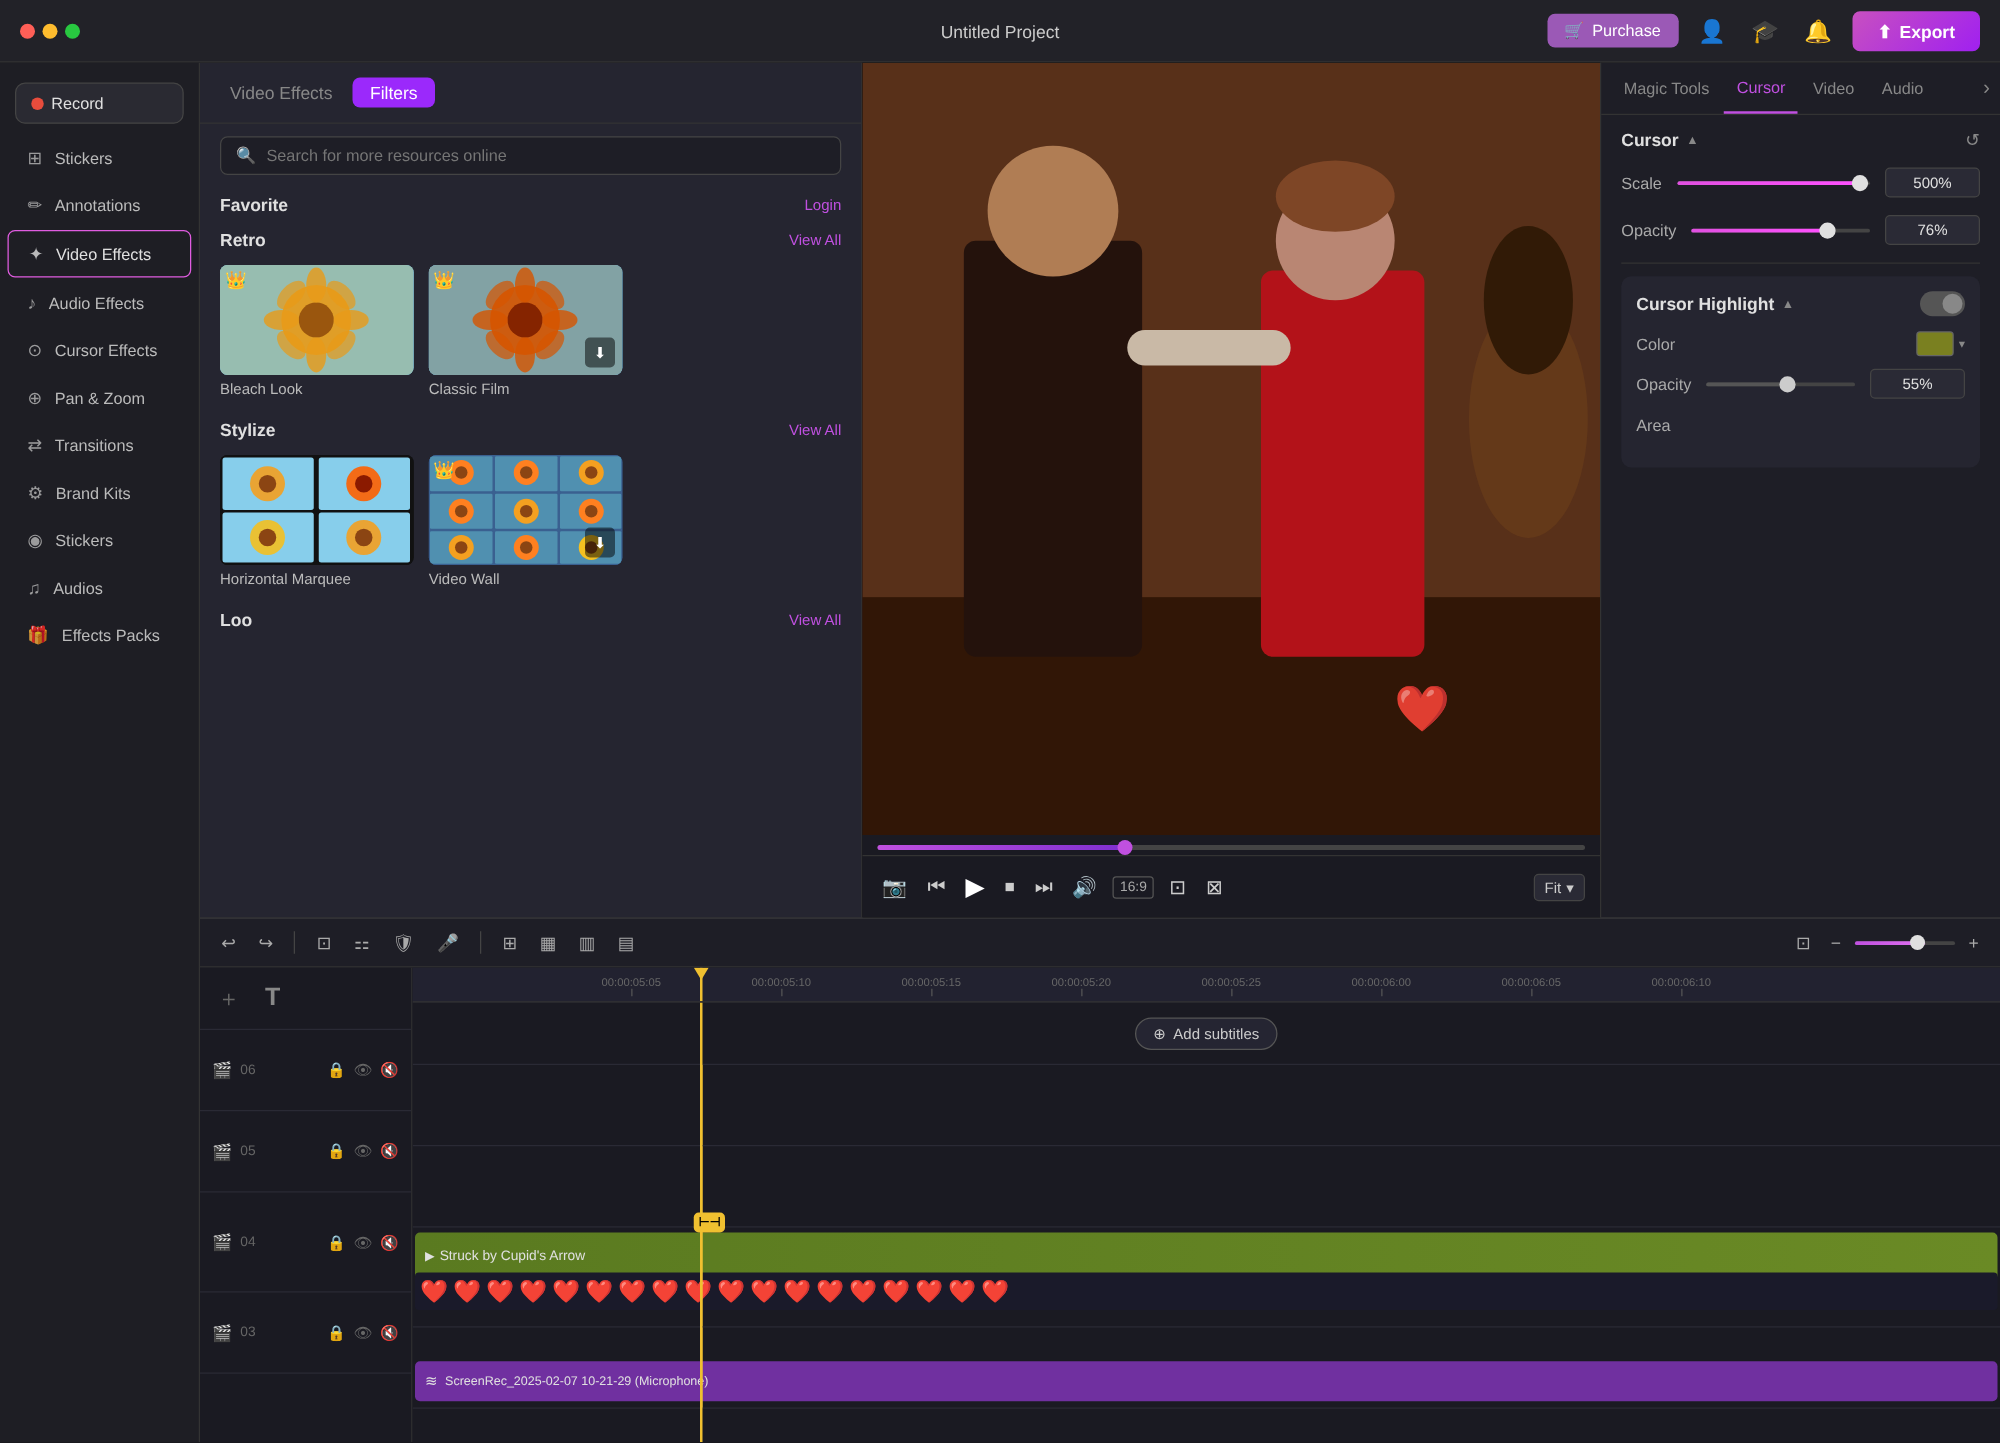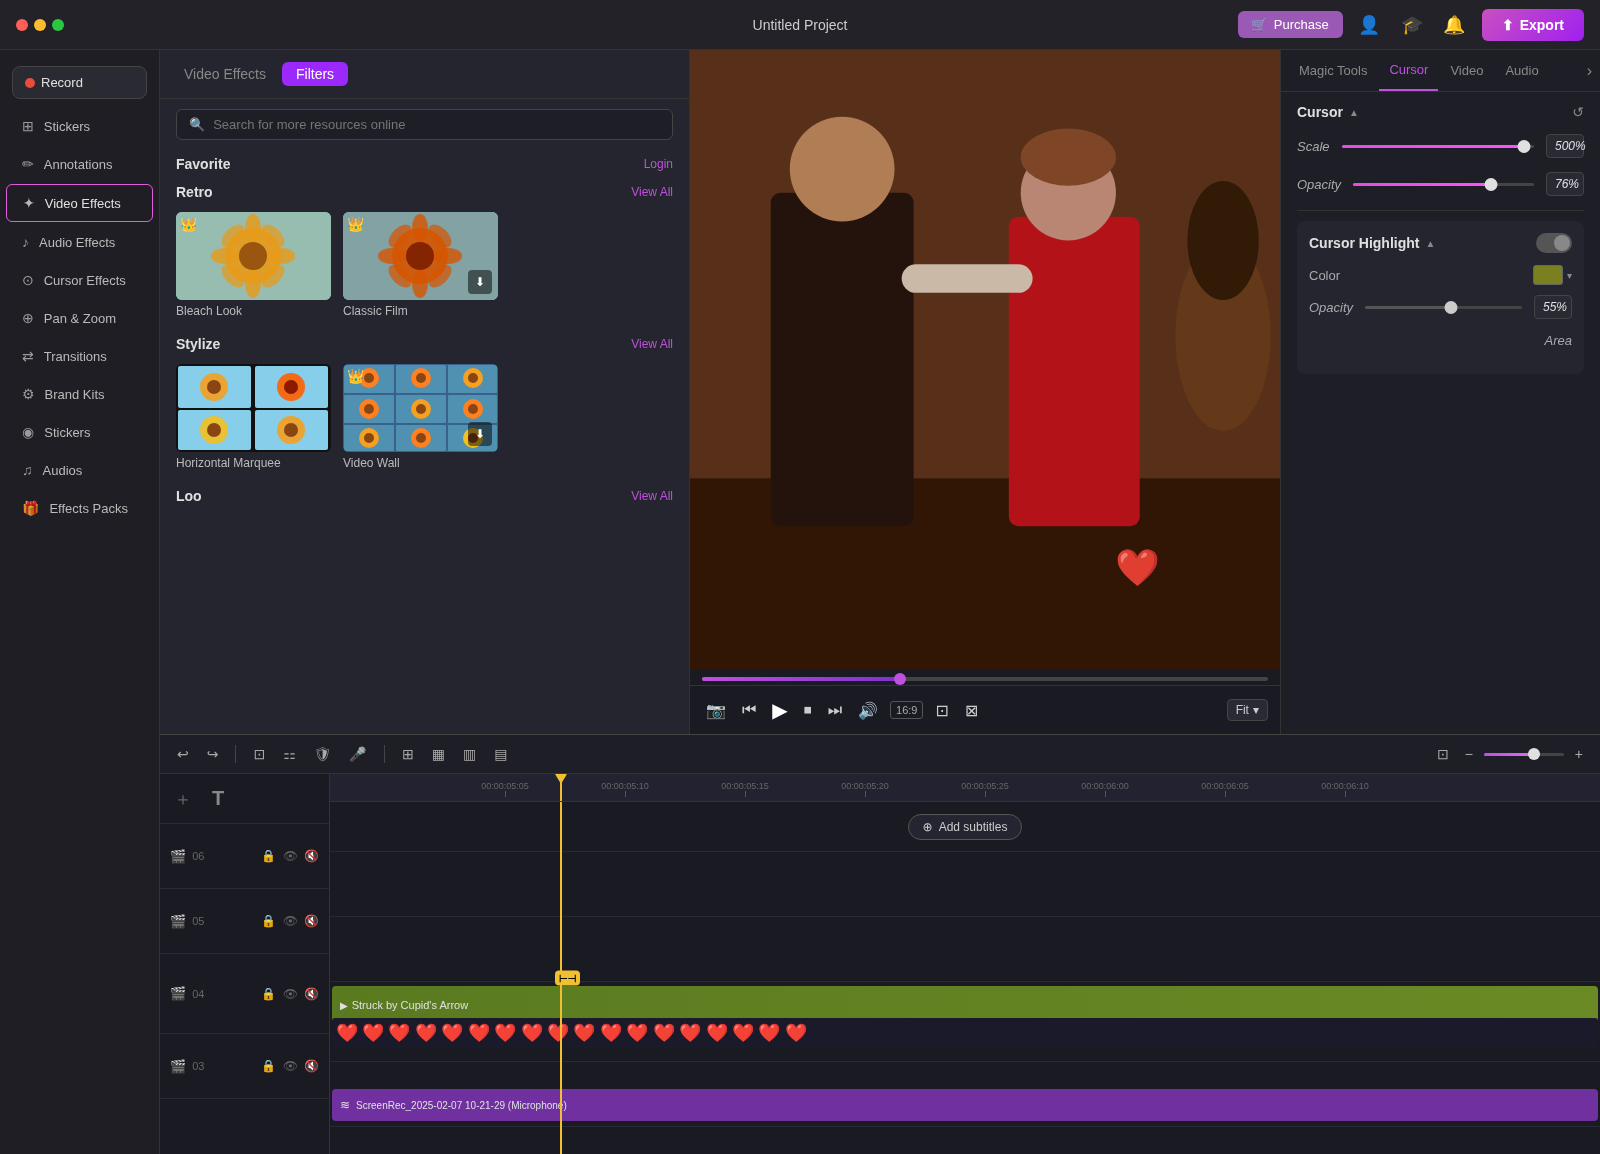--- a/index.html
+++ b/index.html
@@ -417,33 +417,32 @@
       font-size: 14px;
       font-weight: 600;
       color: #e0e0e0;
       display: flex;
       align-items: center;
       gap: 6px;
     }
     .prop-row {
       display: flex;
       align-items: center;
-      justify-content: flex-end;
+      justify-content: flex-start;
       margin-bottom: 14px;
-      font-style: italic;
     }
     .prop-label { font-size: 13px; color: #aaa; }
     .prop-value {
       background: #2a2a35;
       border: 1px solid #444;
       border-radius: 4px;
       color: #e0e0e0;
       padding: 4px 8px;
       font-size: 12px;
-      width: 38px;
+      width: 76px;
       text-align: center;
     }
     .slider-container {
       flex: 1;
       margin: 0 12px;
       position: relative;
     }
     .slider-track {
       height: 3px;
       background: #444;

